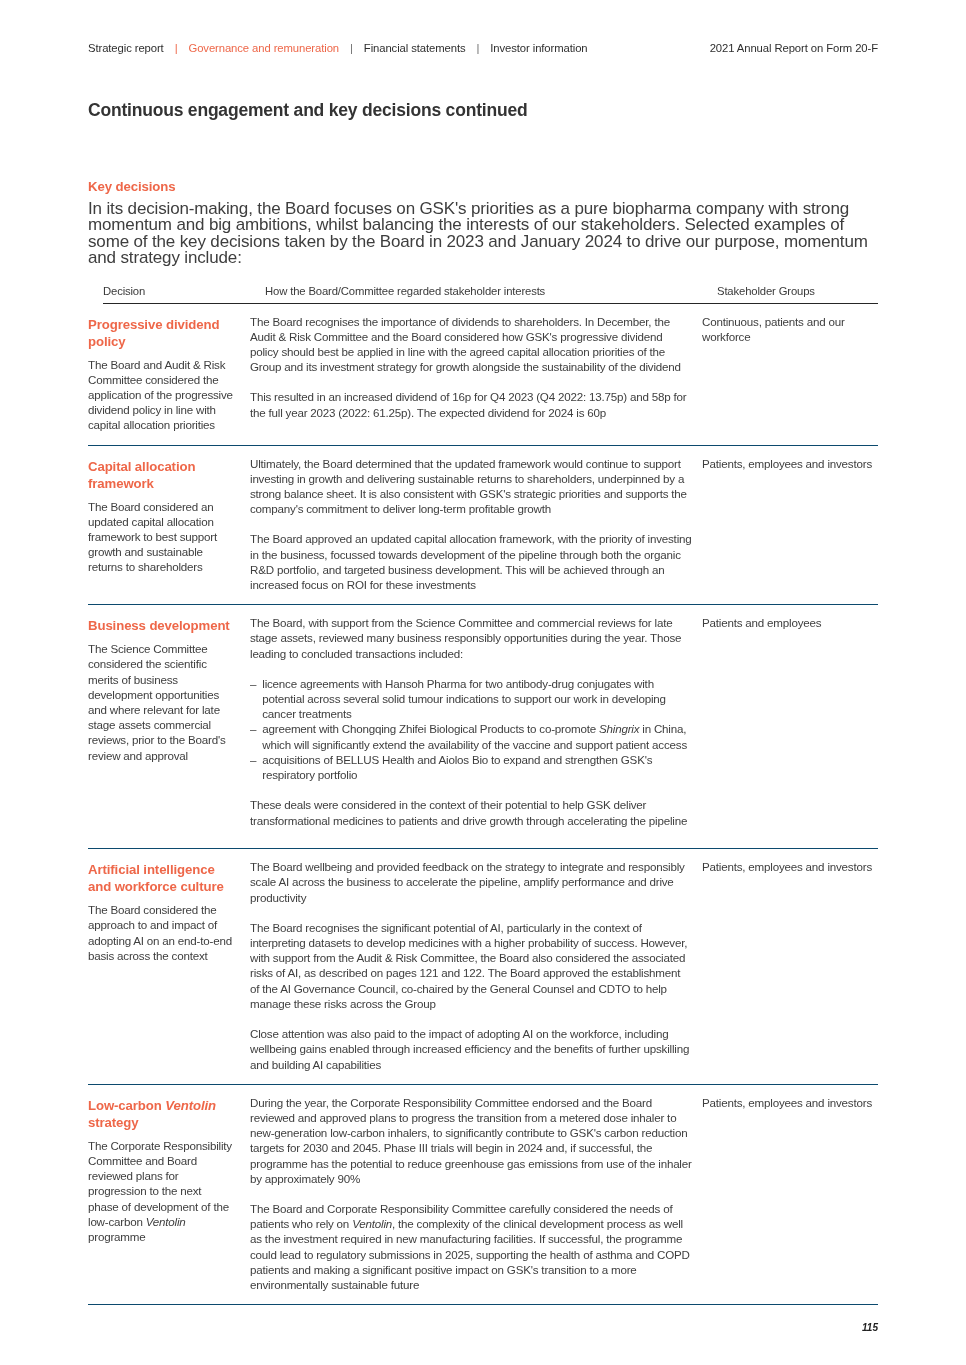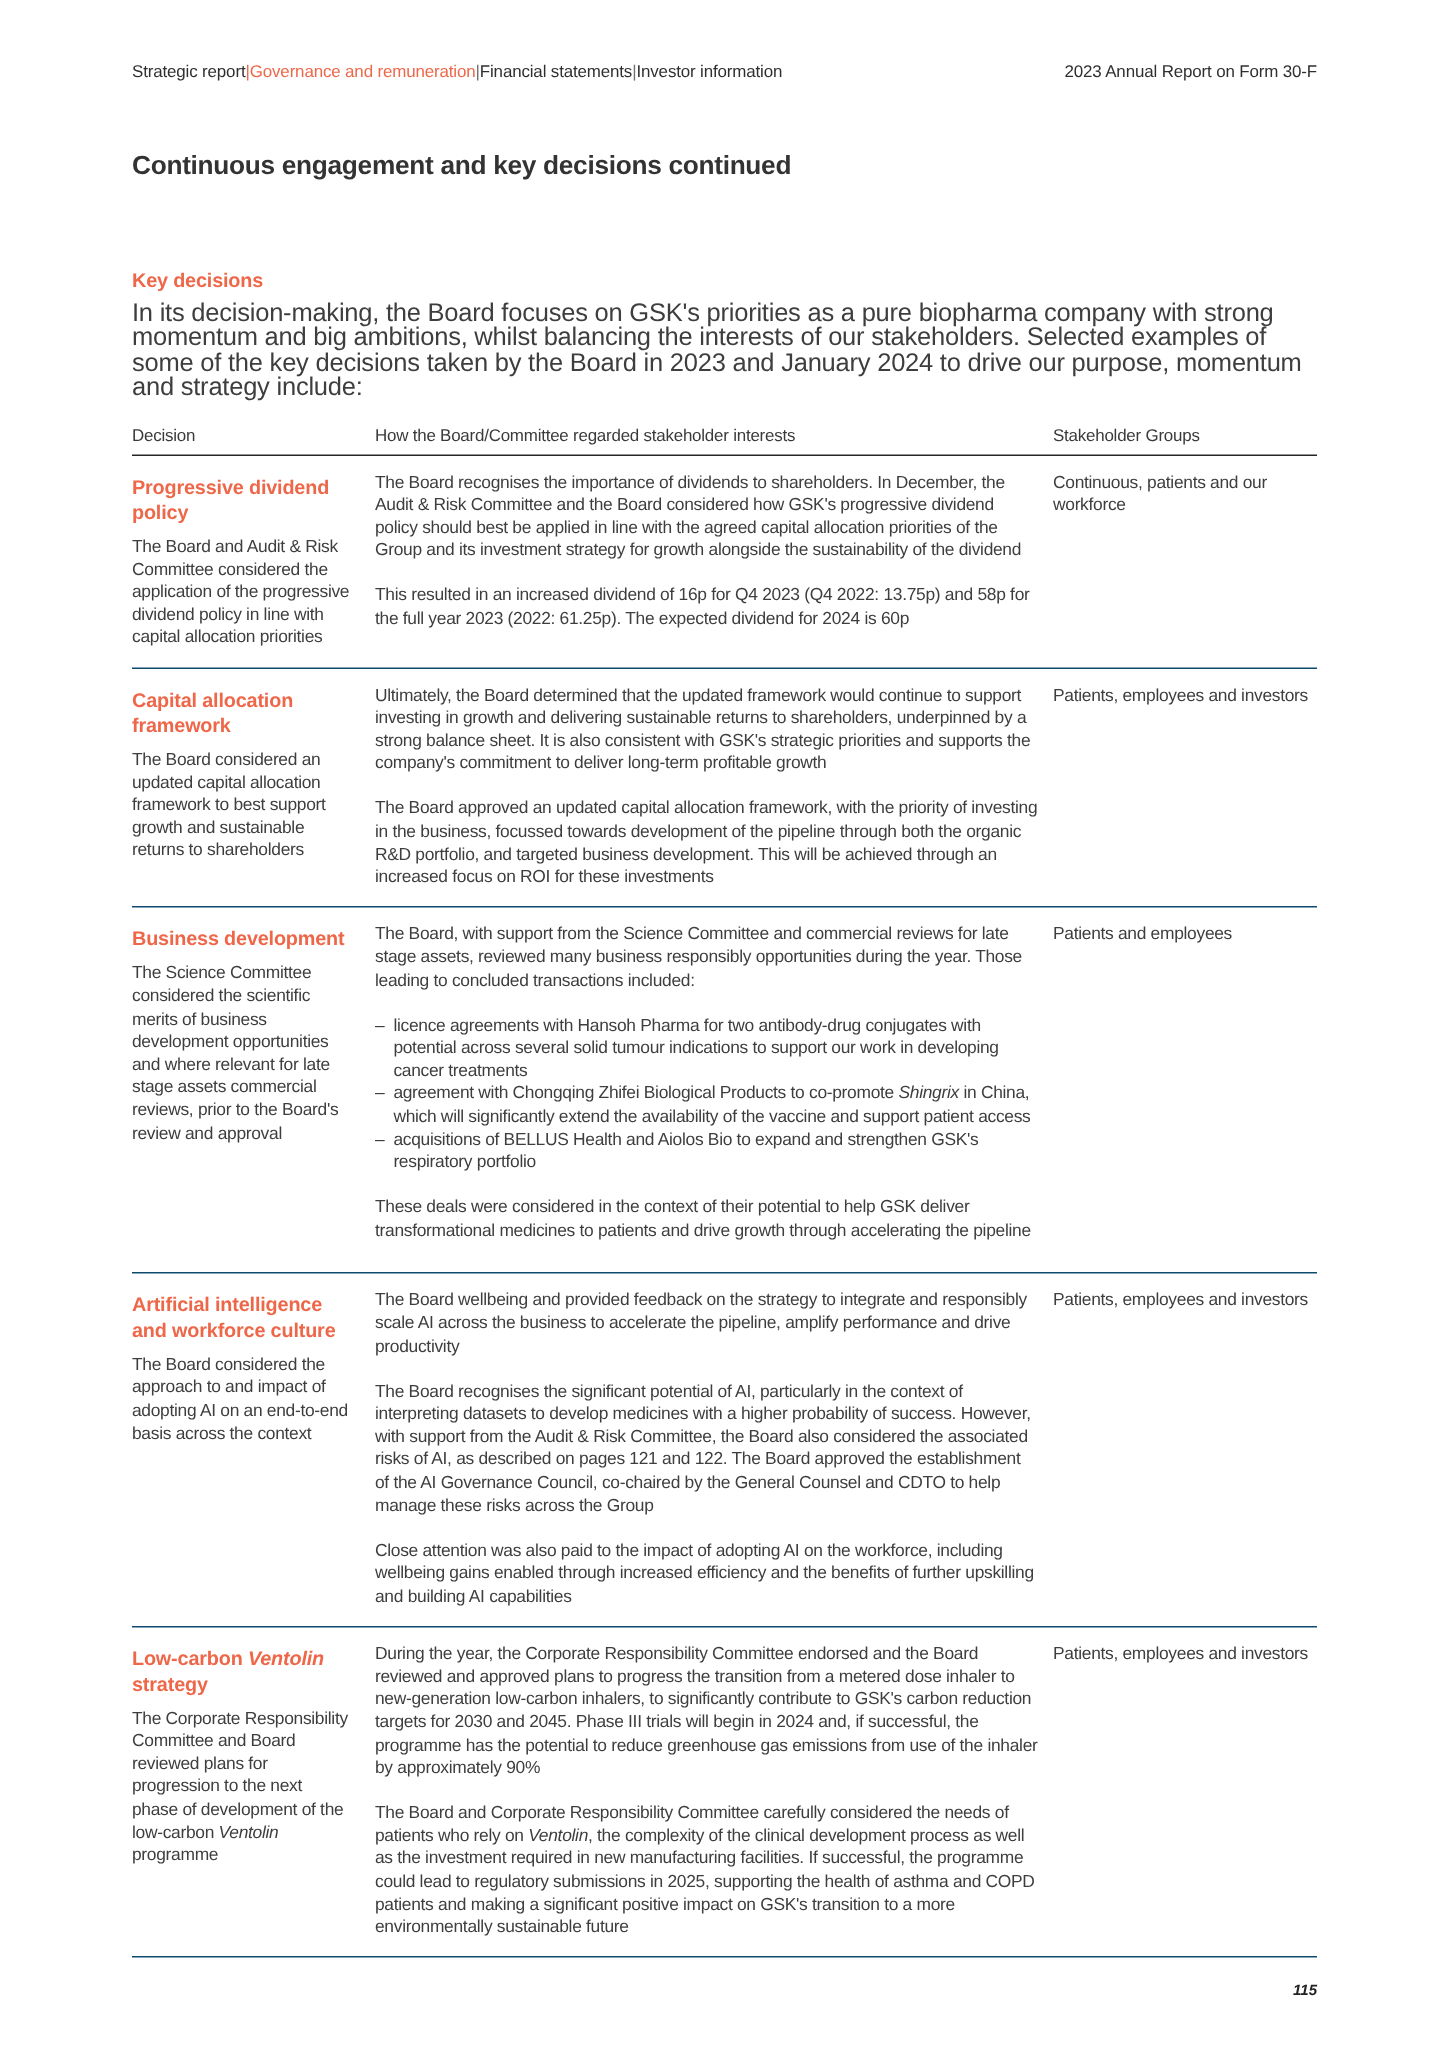--- a/index.html
+++ b/index.html
@@ -5,36 +5,36 @@
   * { box-sizing: border-box; }
   html,body { margin:0; padding:0; background:#ffffff; }
   .page {
     width:966px; min-height:1365px; position:relative;
     font-family:"Liberation Sans", sans-serif; color:#3e3e3e; background:#fff;
   }
   .content { padding:0 88px; }
 
   
   .topnav { display:flex; justify-content:space-between; align-items:baseline; padding-top:42px; font-size:11.3px; color:#2f2f2f; letter-spacing:-0.1px; }
-  .nav-left { display:flex; align-items:baseline; }
+  .nav-left { display:flex; gap:11px; align-items:baseline; }
   .nav-item { white-space:nowrap; }
   .nav-item.active { color:#ee6749; }
   .nav-sep { color:#6f6f6f; }
   .nav-sep.active-sep { color:#ee6749; }
   .nav-right { white-space:nowrap; }
 
   
   .page-title { font-size:17.5px; font-weight:700; color:#333333; margin:46px 0 0 0; letter-spacing:-0.2px; }
   .section-heading { color:#ee6749; font-size:13.2px; font-weight:700; margin:58px 0 7px 0; letter-spacing:-0.1px; }
   .intro { font-size:17px; line-height:16.4px; margin:0; max-width:792px; letter-spacing:-0.15px; color:#3e3e3e; }
 
   
   .dtable { margin-top:18px; }
   .thead, .trow { display:grid; grid-template-columns:162px 452px 176px; }
-  .thead { font-size:11.3px; color:#3a3a3a; padding-bottom:6px; border-bottom:1.5px solid #262626; letter-spacing:-0.15px; }
+  .thead { font-size:11.3px; color:#3a3a3a; padding-bottom:6px; border-bottom:1.5px solid #262626; letter-spacing:-0.15px;margin-left:15px; }
   .trow { border-bottom:1px solid #0c4a6e; padding:10px 0 12px 0; }
   .trow.r1 { min-height:128px; }
   .trow.r2 { min-height:158px; }
   .trow.r3 { min-height:244px; }
   .trow.r4 { min-height:218px; }
   .trow.r5 { min-height:203px; }
   .cell-decision { padding-right:16px; }
   .cell-body { padding-right:10px; }
   .row-title { color:#ee6749; font-size:13.2px; line-height:17px; font-weight:700; margin:2px 0 7px 0; letter-spacing:-0.1px; }
   .row-desc, .cell-body, .cell-stake { font-size:11.6px; line-height:15.2px; letter-spacing:-0.2px; color:#3e3e3e; }
@@ -58,21 +58,21 @@
     <div class="topnav">
       <div class="nav-left">
         <span class="nav-item">Strategic report</span>
         <span class="nav-sep active-sep">|</span>
         <span class="nav-item active">Governance and remuneration</span>
         <span class="nav-sep">|</span>
         <span class="nav-item">Financial statements</span>
         <span class="nav-sep">|</span>
         <span class="nav-item">Investor information</span>
       </div>
-      <div class="nav-right">2023 Annual Report on Form 30-F</div>
+      <div class="nav-right">2021 Annual Report on Form 20-F</div>
     </div>
 
     <h1 class="page-title">Continuous engagement and key decisions continued</h1>
 
     <h2 class="section-heading">Key decisions</h2>
     <p class="intro">In its decision-making, the Board focuses on GSK's priorities as a pure biopharma company with strong momentum and big ambitions, whilst balancing the interests of our stakeholders. Selected examples of some of the key decisions taken by the Board in 2023 and January 2024 to drive our purpose, momentum and strategy include:</p>
 
     <div class="dtable">
       <div class="thead">
         <div>Decision</div>

